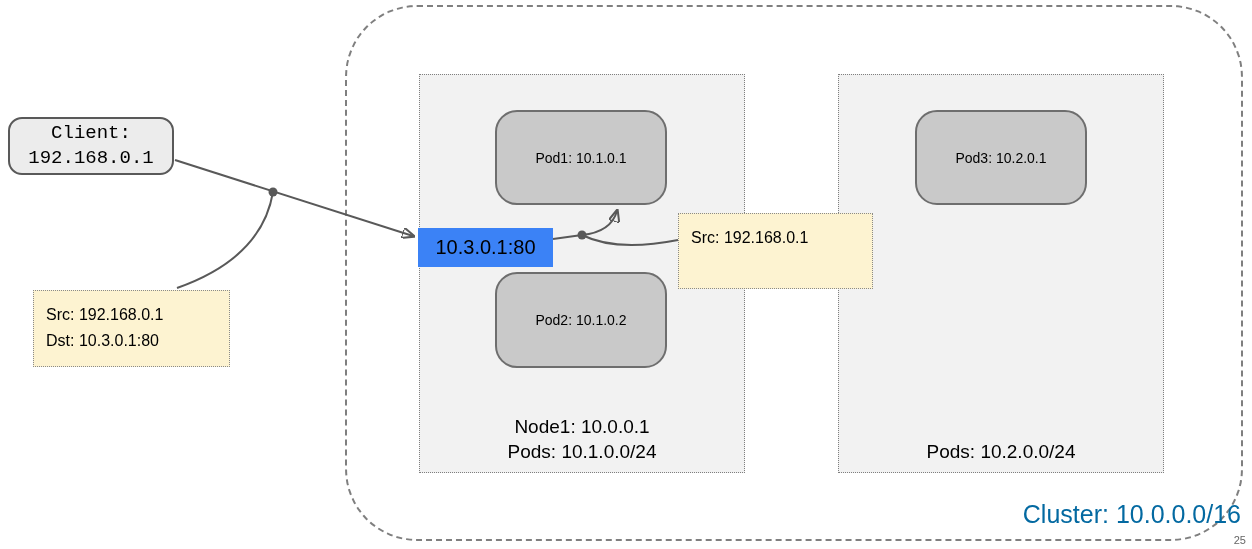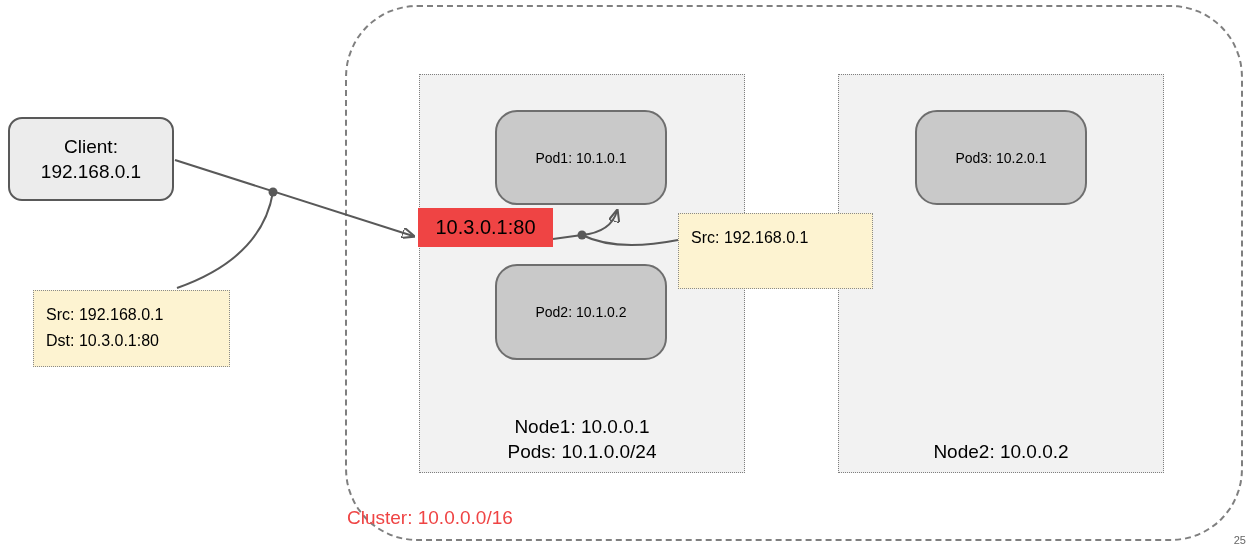--- a/index.html
+++ b/index.html
@@ -16,23 +16,23 @@
   
   .cluster {
     left: 345px; top: 5px; width: 898px; height: 536px;
     border: 2px dashed #7f7f7f;
     border-radius: 72px;
     z-index: 1;
   }
   .cluster-label {
     position: absolute;
     left: 0; right: 0; bottom: 10px;
-    text-align: left;
-    font-size: 19px;
-    color: #ef4444;
+    text-align: right;
+    font-size: 25px;
+    color: #0369a1;
   }
 
   
   .node {
     width: 326px; height: 399px; top: 74px;
     background: #f2f2f2;
     border: 1px dotted #7f7f7f;
     z-index: 2;
   }
   .node1 { left: 419px; }
@@ -51,40 +51,41 @@
   .pod {
     width: 172px; height: 95px;
     background: #c9c9c9;
     border: 2px solid #6e6e6e;
     border-radius: 22px;
     display: flex; align-items: center; justify-content: center;
     font-size: 14px;
     z-index: 4;
   }
   .pod1 { left: 495px; top: 110px; }
-  .pod2 { left: 495px; top: 264px; height: 96px; }
+  .pod2 { left: 495px; top: 272px; height: 96px; }
   .pod3 { left: 915px; top: 110px; }
 
   
   .client {
-    left: 8px; top: 117px; width: 166px; height: 84px;
+    left: 8px; top: 117px; width: 166px; height: 58px;
     background: #ececec;
     border: 2px solid #595959;
     border-radius: 14px;
     display: flex; flex-direction: column;
     align-items: center; justify-content: center;
     font-size: 19px;
     line-height: 25px;
     z-index: 4;
+    font-family: Liberation Mono, monospace;
   }
 
   
   .service {
-    left: 418px; top: 208px; width: 135px; height: 39px;
-    background: #ef4444;
+    left: 418px; top: 228px; width: 135px; height: 39px;
+    background: #3b82f6;
     display: flex; align-items: center; justify-content: center;
     font-size: 20px;
     z-index: 4;
   }
 
   
   .note {
     background: #fdf3d1;
     border: 1.5px dotted #8a8a8a;
     font-size: 16px;
@@ -126,21 +127,21 @@
 
 <div class="abs node node1">
   <div class="node-label">
     <div>Node1: 10.0.0.1</div>
     <div>Pods: 10.1.0.0/24</div>
   </div>
 </div>
 
 <div class="abs node node2">
   <div class="node-label">
-    <div>Node2: 10.0.0.2</div>
+    <div>Pods: 10.2.0.0/24</div>
   </div>
 </div>
 
 <svg class="connectors" viewBox="0 0 1252 549">
   <defs>
     <marker id="arrow" markerUnits="userSpaceOnUse" markerWidth="13" markerHeight="11" refX="11" refY="5.5" orient="auto">
       <path d="M0,0 L13,5.5 L0,11 z" fill="#595959" stroke="none"></path>
     </marker>
   </defs>
 

